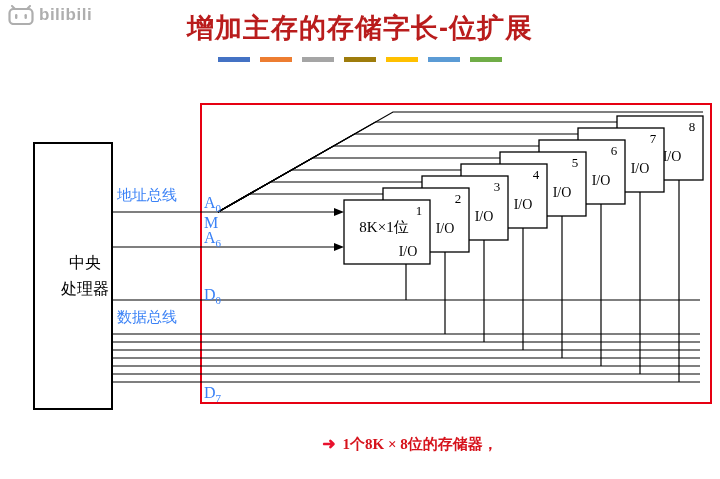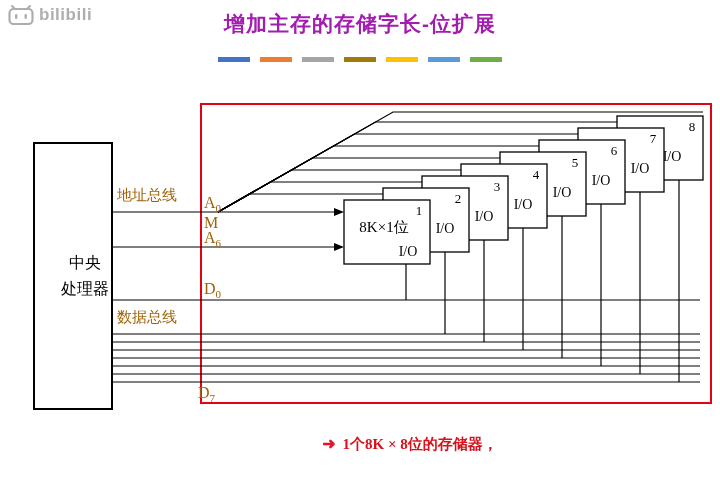--- a/index.html
+++ b/index.html
@@ -3,36 +3,36 @@
 <meta charset="utf-8">
 <style>
   html,body { margin:0; padding:0; background:#fff; }
   .stage { position:relative; width:720px; height:479px; background:#fff; overflow:hidden;
            font-family:"Liberation Sans", sans-serif; }
 
   .watermark { position:absolute; top:5px; left:8px; display:flex; align-items:center; gap:5px; opacity:.8; }
   .brand { font-size:17px; font-weight:bold; color:#9a9a9a; letter-spacing:.5px; }
 
   .title { position:absolute; top:10px; left:0; width:100%; margin:0; text-align:center;
-           font-size:21px; font-weight:bold; color:#a21caf; letter-spacing:1px; }
+           font-size:27px; font-weight:bold; color:#b91c1c; letter-spacing:1px; }
 
   .bars { position:absolute; top:57px; left:0; width:100%; display:flex; justify-content:center; gap:10px; }
   .bars span { display:block; width:32px; height:5px; }
 
   .cpu-box { position:absolute; left:33px; top:142px; width:80px; height:268px; box-sizing:border-box;
              border:2px solid #000; background:#fff; display:flex; flex-direction:column;
              justify-content:center; align-items:center; font-size:16px; line-height:26px; color:#000;
              font-family:"Liberation Serif", serif;padding-left:24px; }
 
   .red-box { position:absolute; left:200px; top:103px; width:512px; height:301px; box-sizing:border-box;
              border:2px solid #e60012; }
 
   .diagram { position:absolute; left:0; top:0; width:720px; height:479px; }
 
-  .lbl { position:absolute; color:#a16207; font-family:"Liberation Serif", serif; white-space:nowrap; }
+  .lbl { position:absolute; color:#3b82f6; font-family:"Liberation Serif", serif; white-space:nowrap; }
   .cn  { font-size:15px; }
   .sig { font-size:16px; }
   .sig sub { font-size:11px; line-height:0; }
 
   .caption1 { position:absolute; top:409px; left:100px; width:620px; text-align:center;
               font-size:15px; font-weight:bold; color:#d6131c; font-family:"Liberation Serif", serif; }
   .caption2 { position:absolute; top:434px; left:100px; width:620px; text-align:center;
               font-size:15px; font-weight:bold; color:#d6131c; font-family:"Liberation Serif", serif; }
   .caption2 .arrow { color:#e8112d; margin-right:7px; font-size:16px; }
 
@@ -158,20 +158,20 @@
       </g>
     </g>
   </svg>
 
   <span class="lbl cn" style="left:117px; top:186px;">地址总线</span>
   <span class="lbl cn" style="left:117px; top:308px;">数据总线</span>
 
   <span class="lbl sig" style="left:204px; top:194px;"><span>A</span><sub>0</sub></span>
   <span class="lbl sig" style="left:204px; top:214px;">M</span>
   <span class="lbl sig" style="left:204px; top:229px;"><span>A</span><sub>6</sub></span>
-  <span class="lbl sig" style="left:204px; top:280px;text-align:center;"><span>D</span><sub>0</sub></span>
-  <span class="lbl sig" style="left:198px; top:384px;"><span>D</span><sub>7</sub></span>
+  <span class="lbl sig" style="left:204px; top:286px;text-align:center;"><span>D</span><sub>0</sub></span>
+  <span class="lbl sig" style="left:204px; top:384px;"><span>D</span><sub>7</sub></span>
 
   <div class="caption2">
     <span class="arrow">➜</span><span>1个8K × 8位的存储器，</span>
   </div>
 
 </div>
 
 </body></html>

